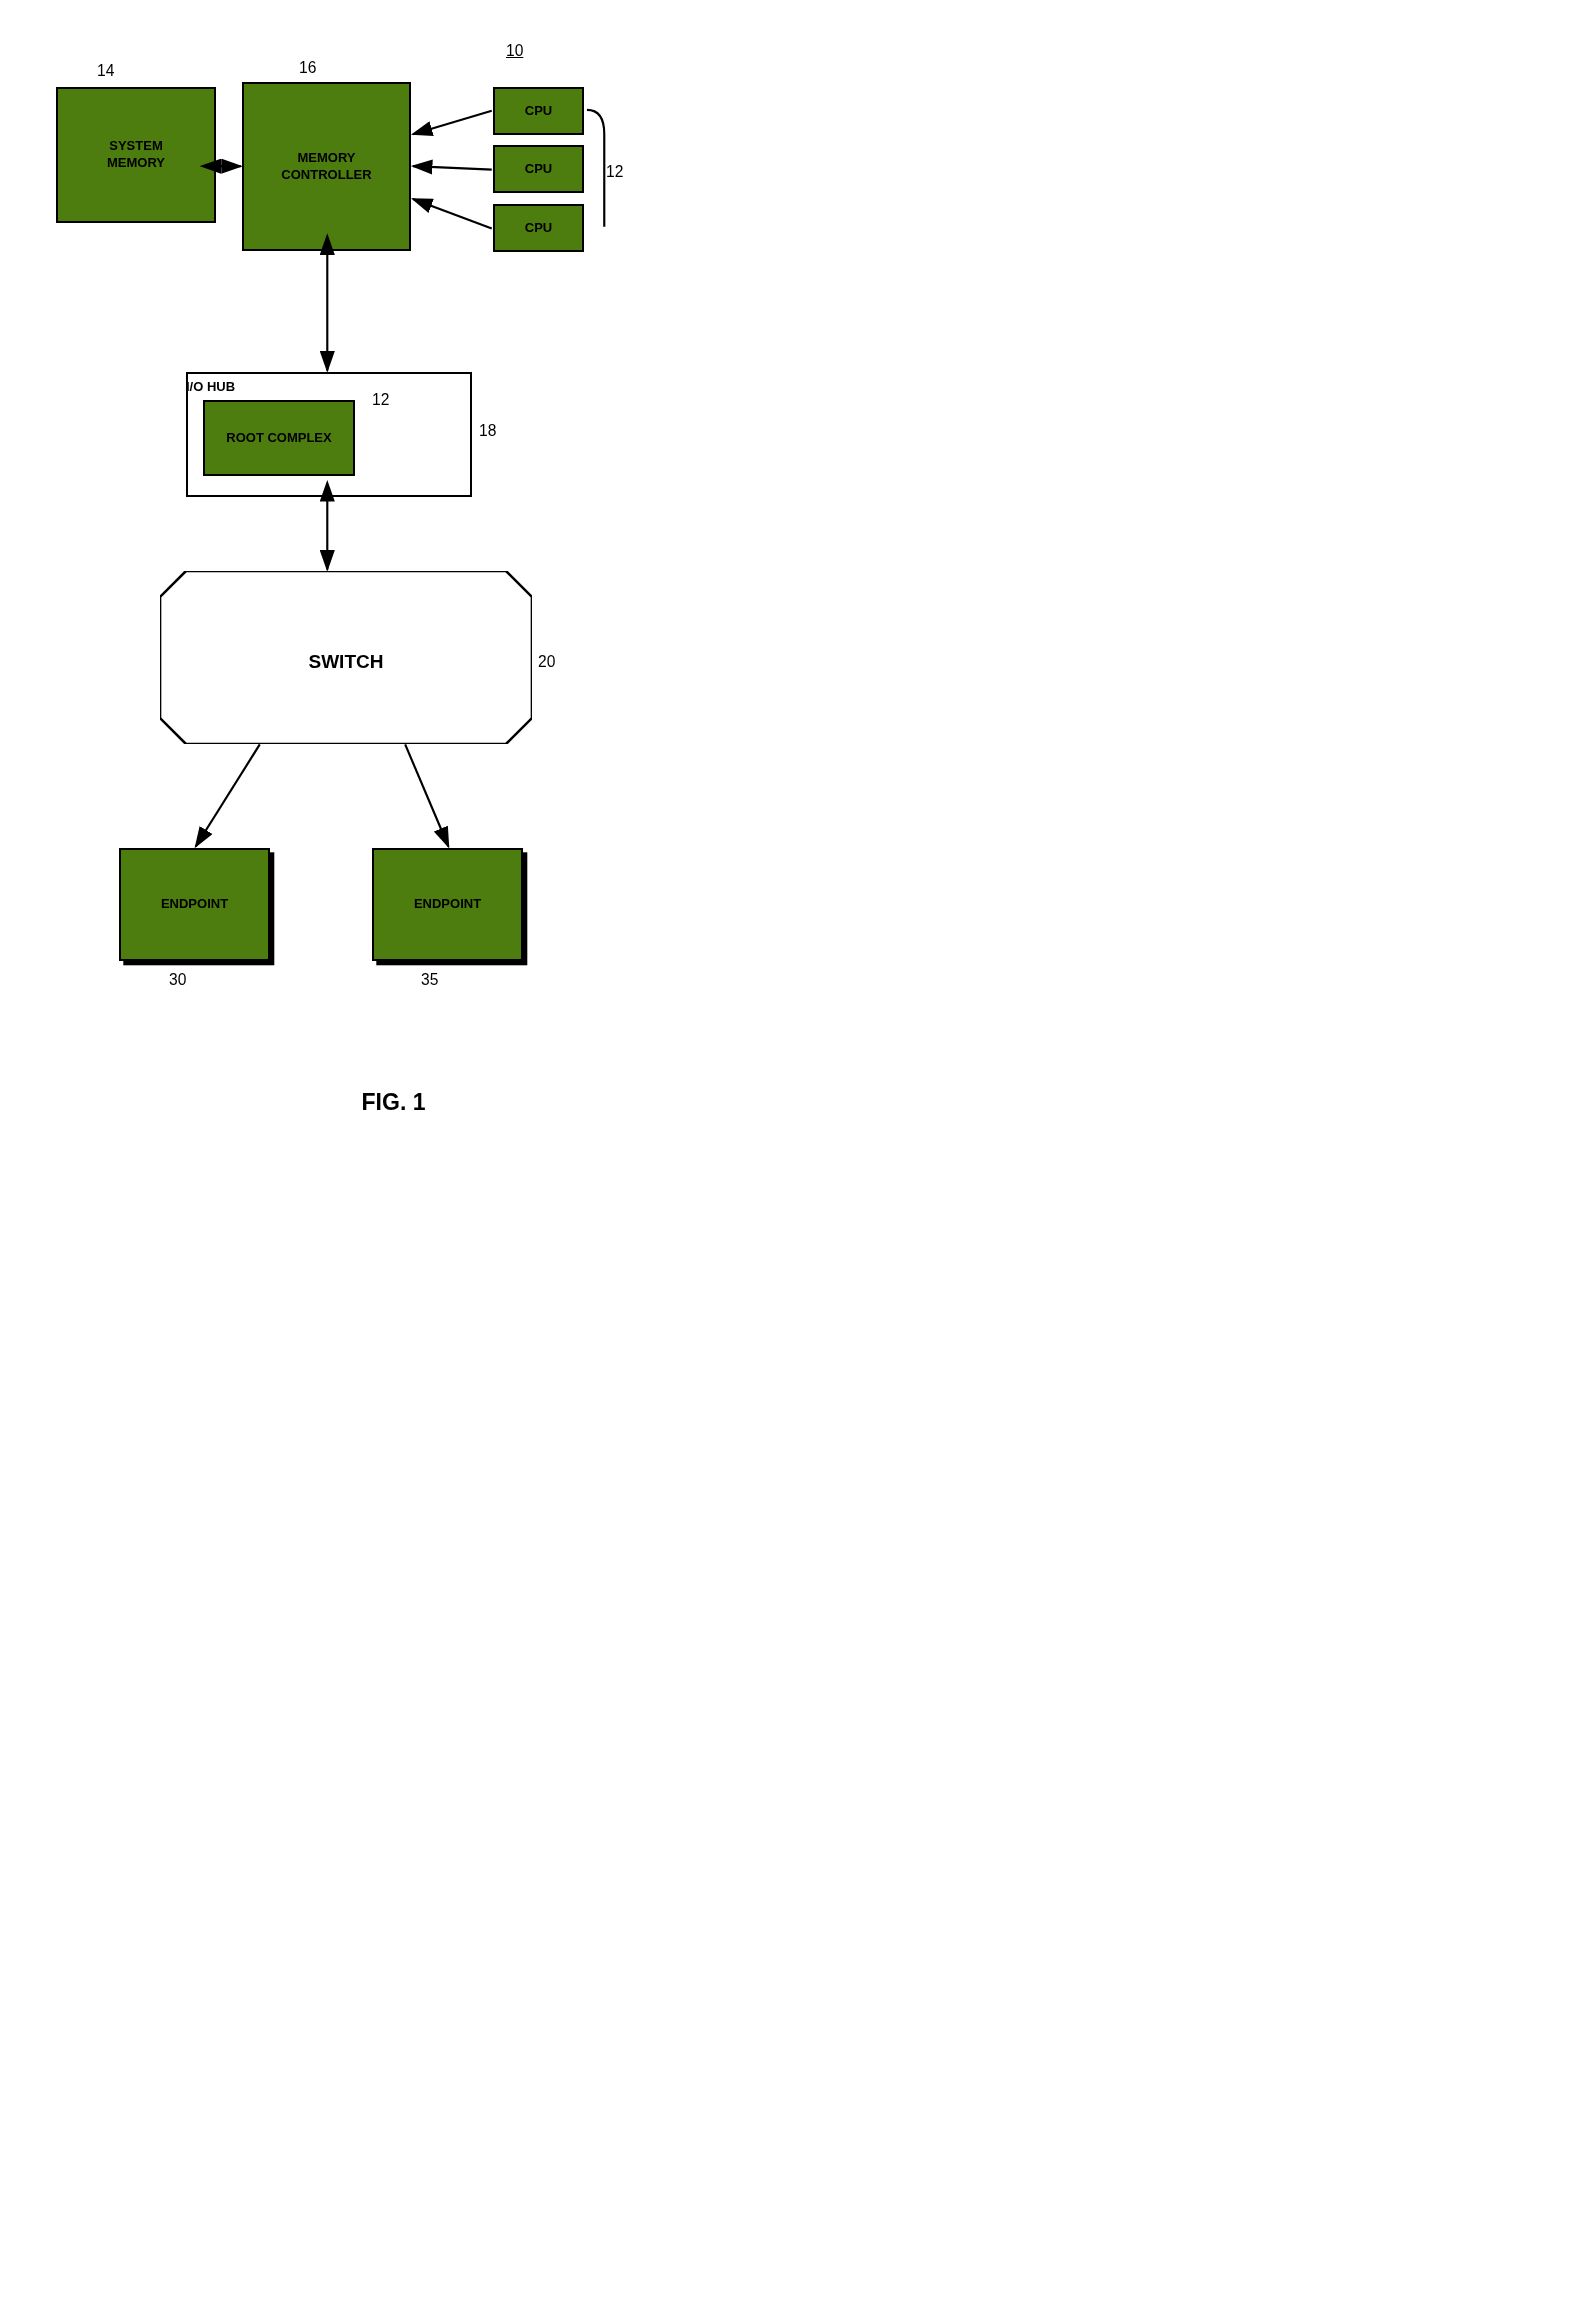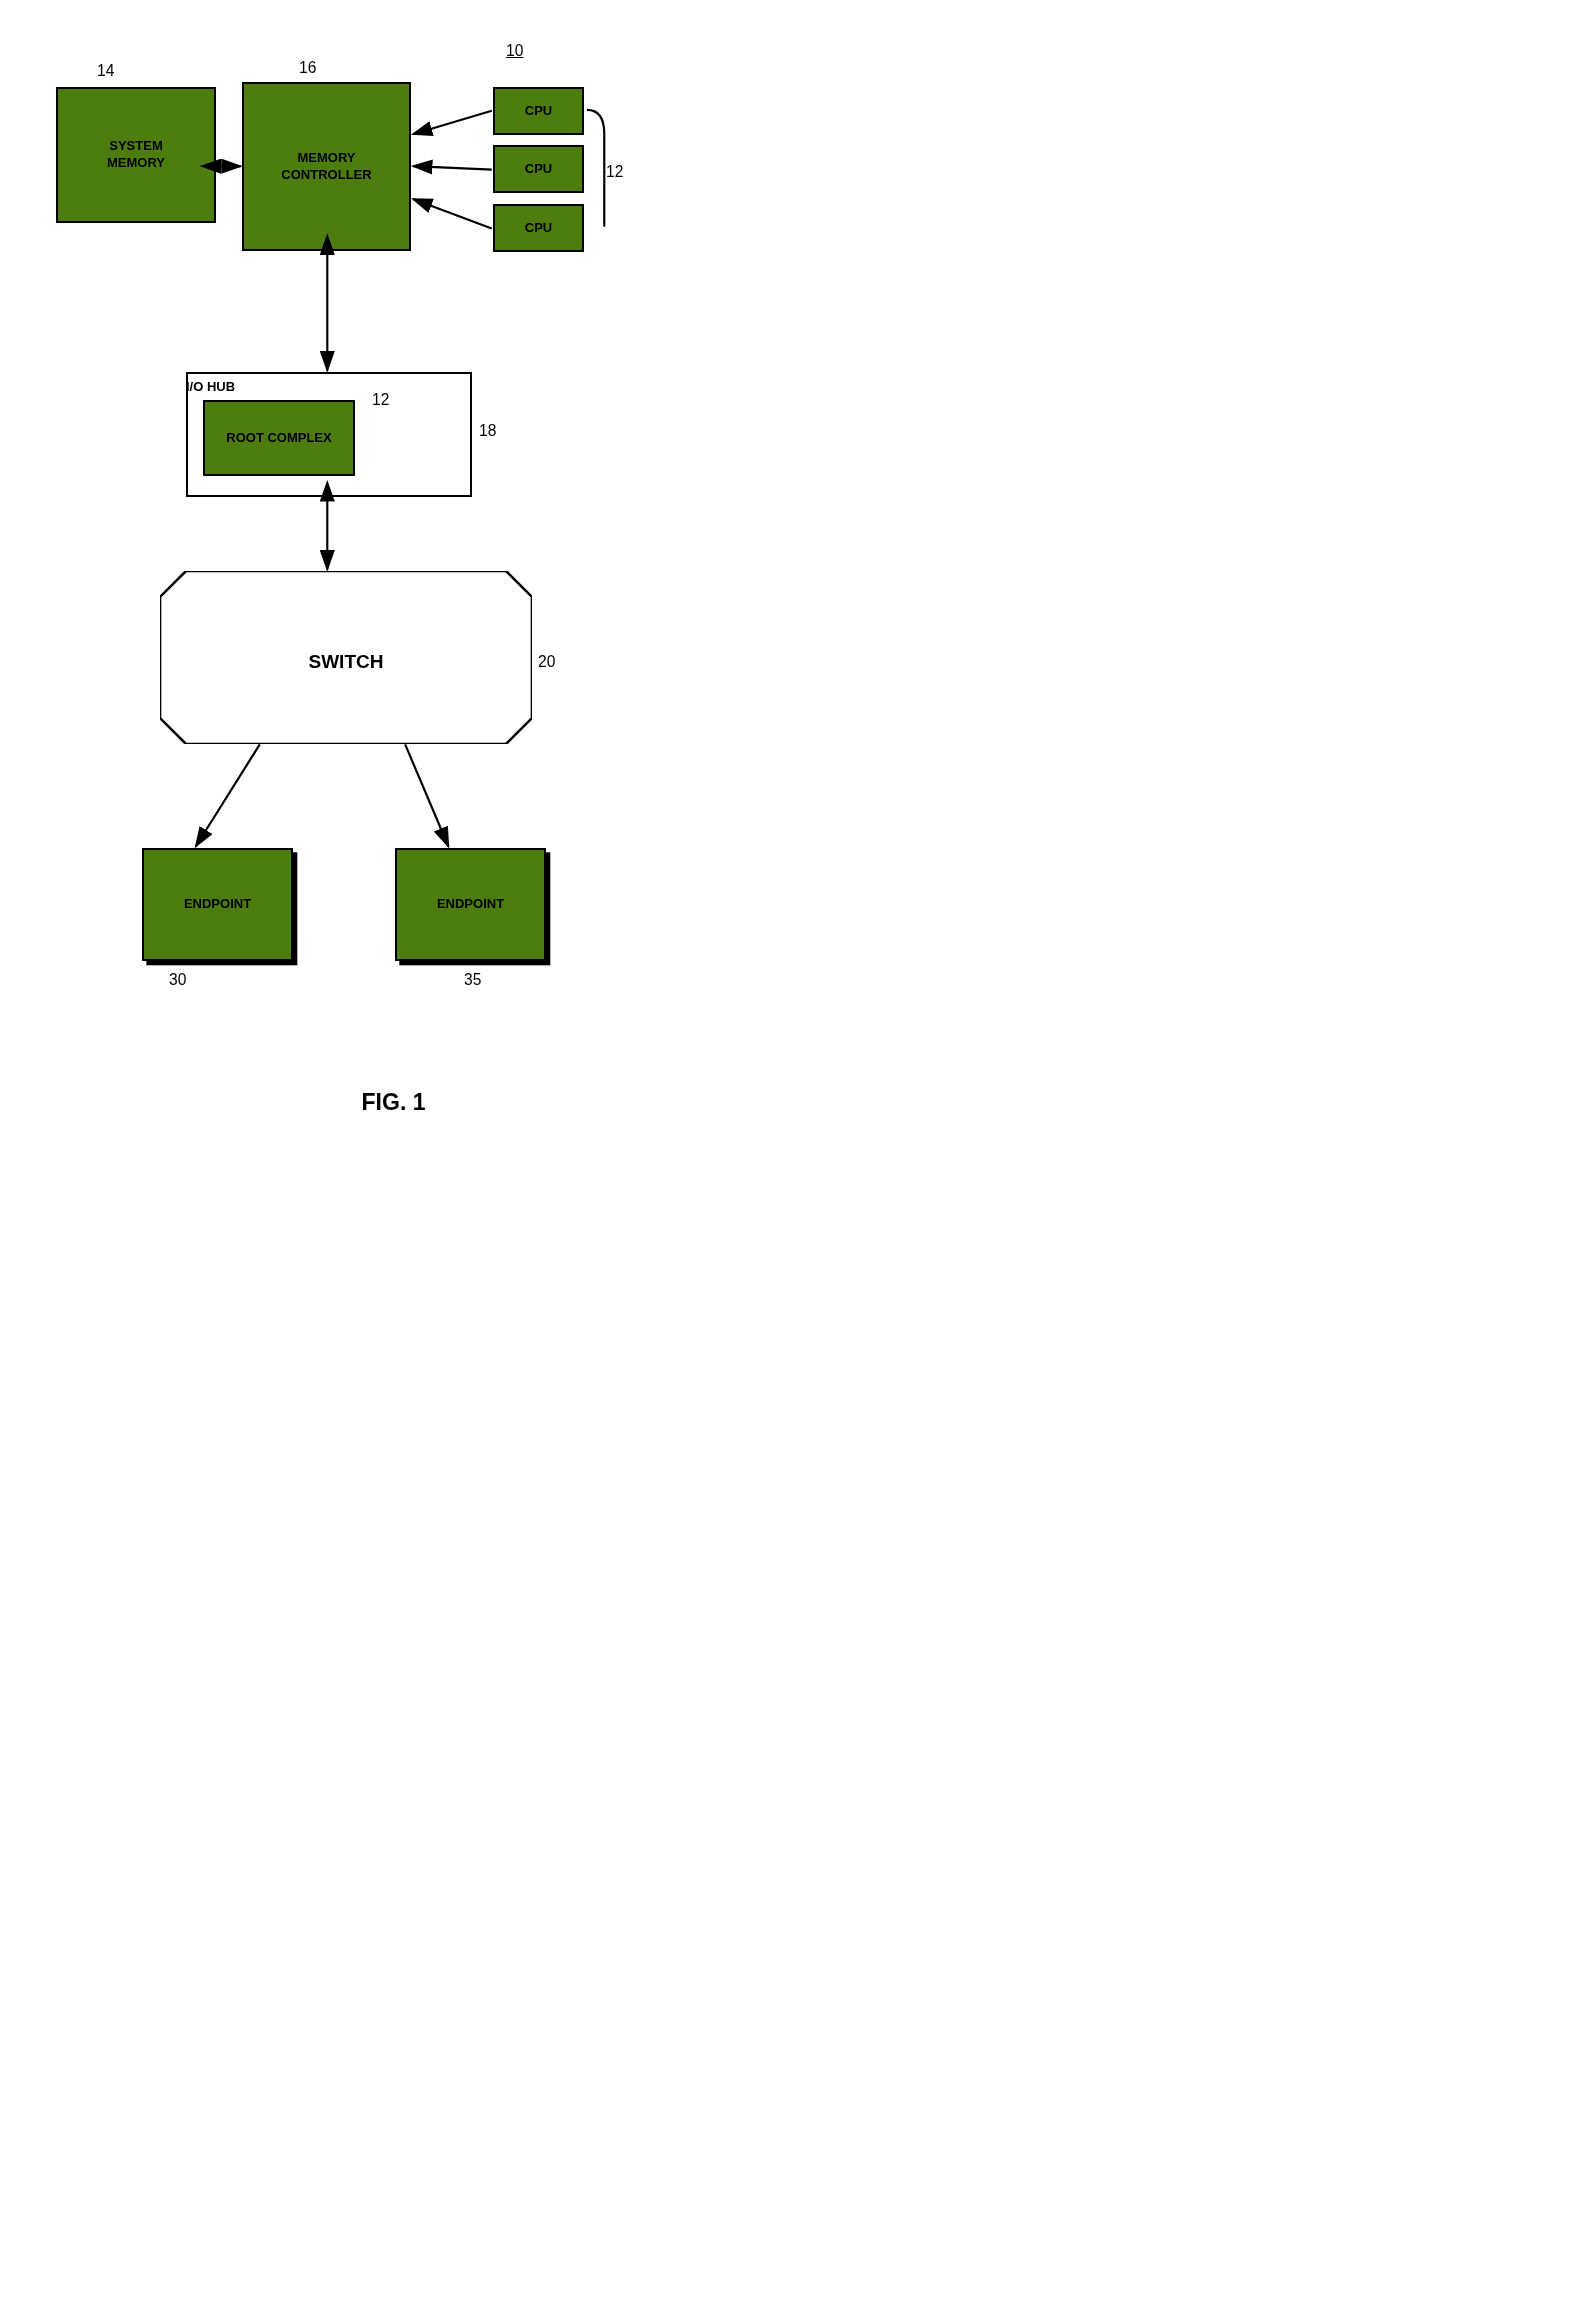--- a/index.html
+++ b/index.html
@@ -24,21 +24,20 @@
       align-items: center;
       justify-content: center;
       text-align: center;
       font-size: 13px;
       font-weight: bold;
       background: #4d7c0f;
       line-height: 1.3;
     }
     .box-shadow {
       box-shadow: 4.3px 4.3px 0 #000;
-      margin-left: 23px;
     }
     
     #system-memory {
       left: 56px;
       top: 87px;
       width: 160px;
       height: 136px;
     }
     
     #memory-controller {
@@ -199,21 +198,21 @@
   <div class="box box-shadow" id="endpoint1">
     <span>ENDPOINT</span>
   </div>
 
   <div class="box box-shadow" id="endpoint2">
     <span>ENDPOINT</span>
   </div>
 
   <span class="ref-label" style="left:169px; top:971px;">30</span>
 
-  <span class="ref-label" style="left:421px; top:971px;margin-left:43px;">35</span>
+  <span class="ref-label" style="left:421px; top:971px;">35</span>
 
   <div id="fig-label">FIG. 1</div>
 
   <svg class="arrows-svg" xmlns="http://www.w3.org/2000/svg" viewBox="0 0 909 1339" width="787" height="1159">
     <defs>
       <marker id="arrowhead-end" markerWidth="10" markerHeight="7" refX="9" refY="3.5" orient="auto">
         <polygon points="0 0, 10 3.5, 0 7" fill="#000"></polygon>
       </marker>
       <marker id="arrowhead-start" markerWidth="10" markerHeight="7" refX="1" refY="3.5" orient="auto-start-reverse">
         <polygon points="0 0, 10 3.5, 0 7" fill="#000"></polygon>

